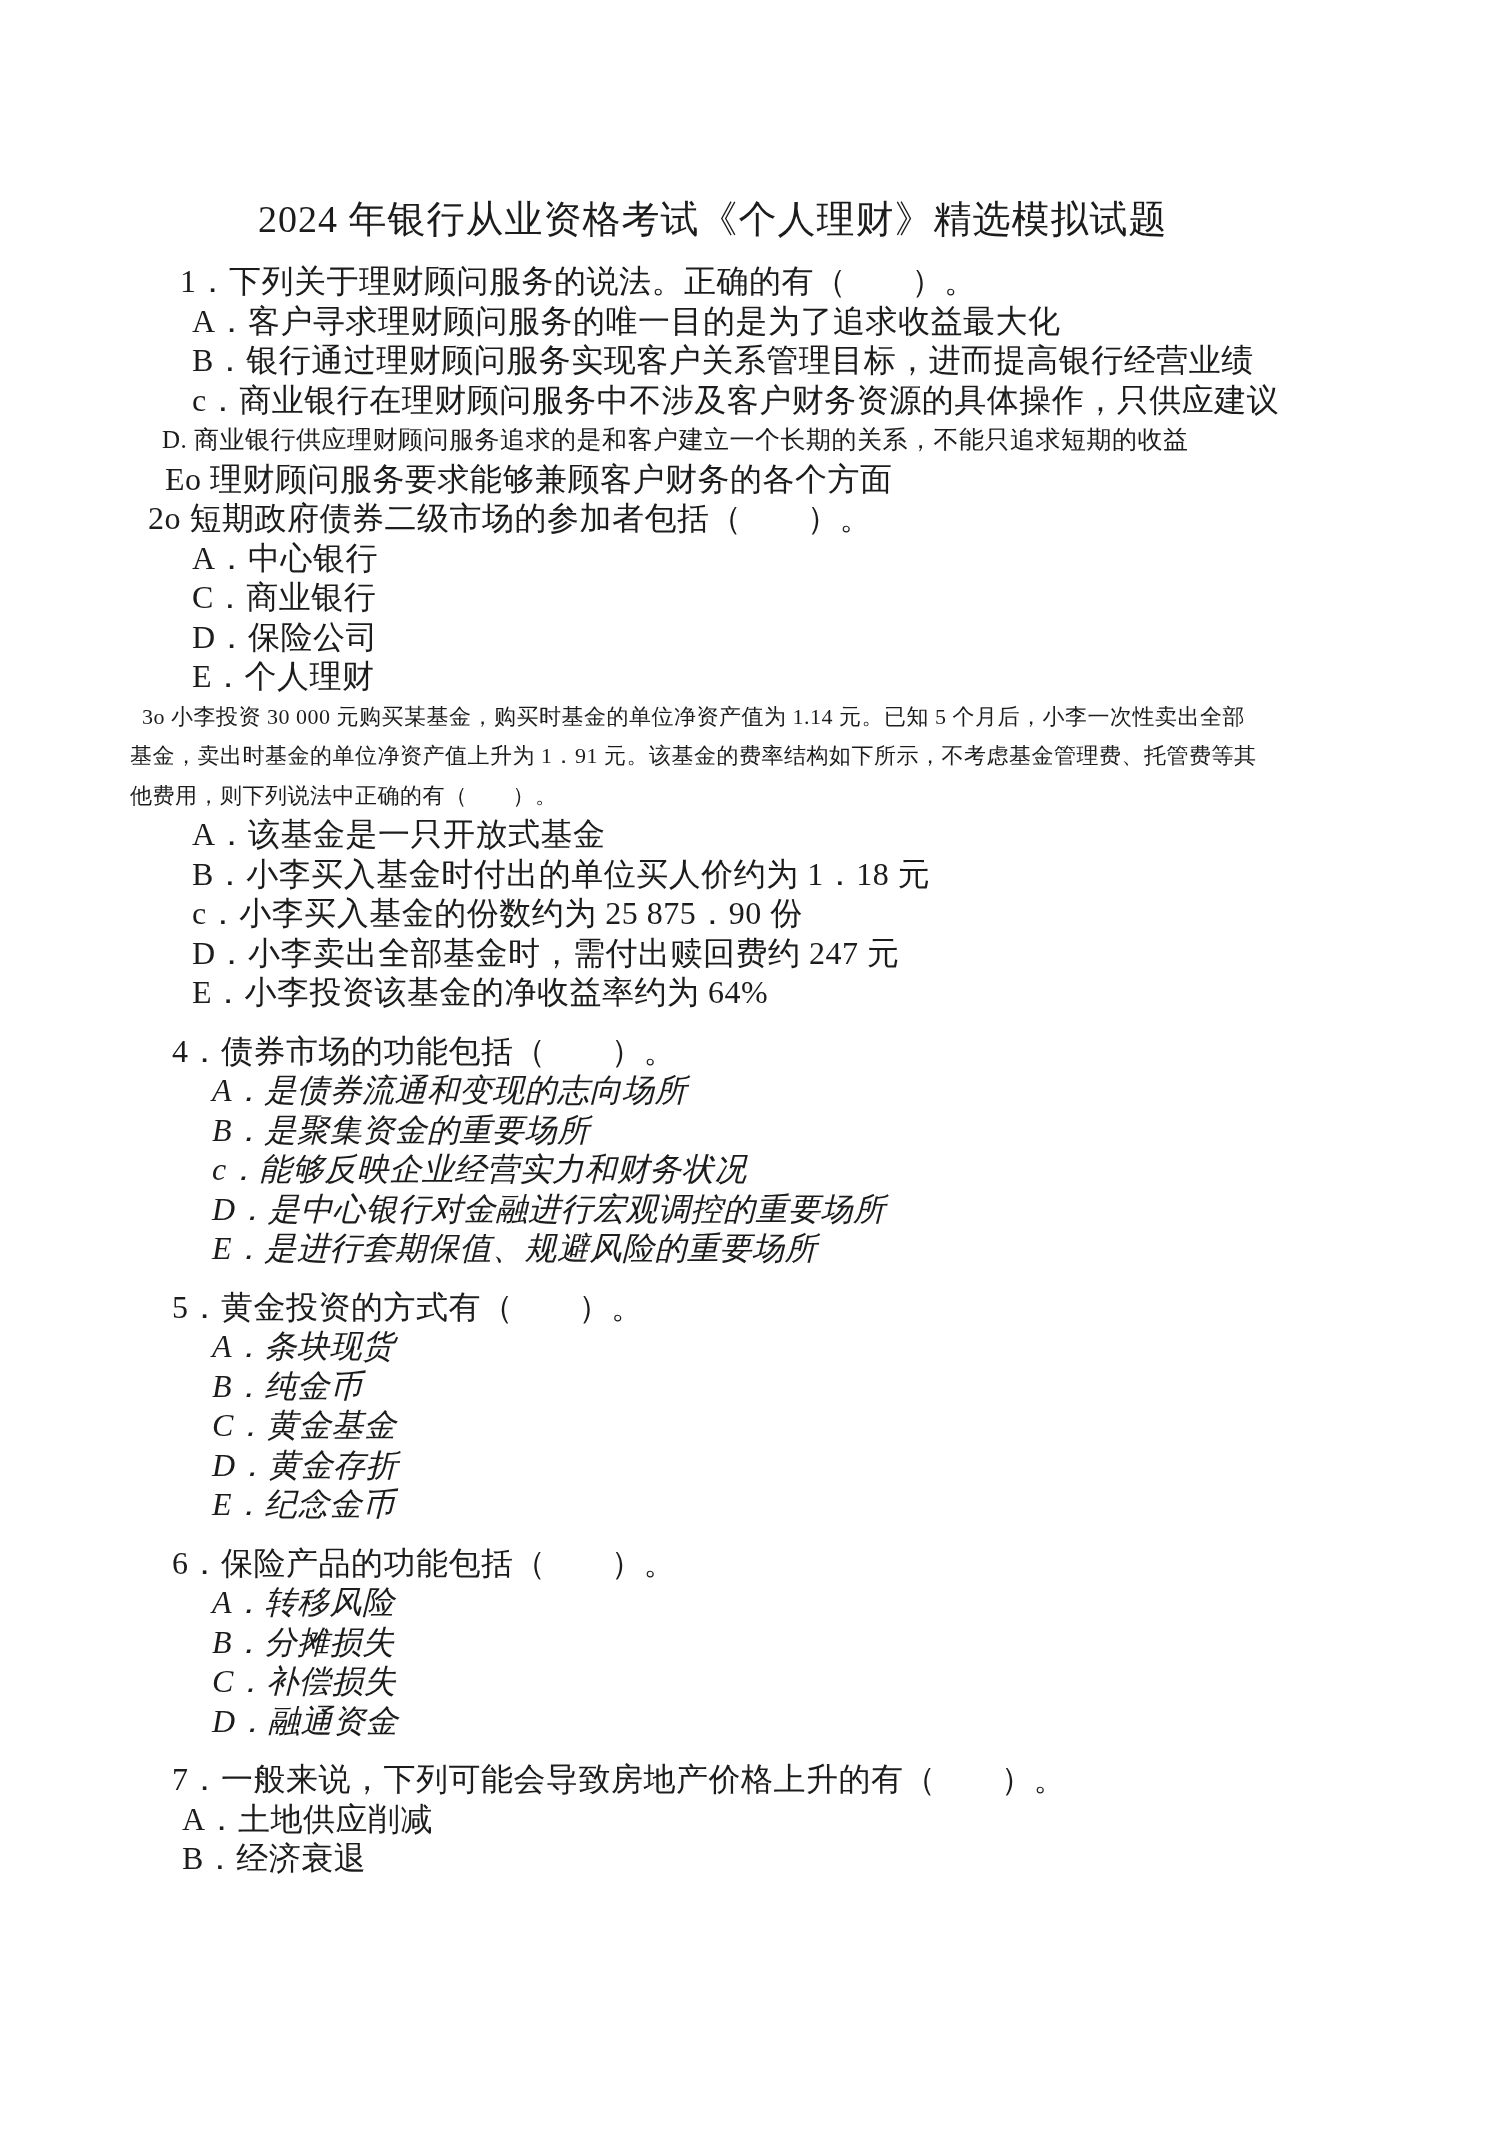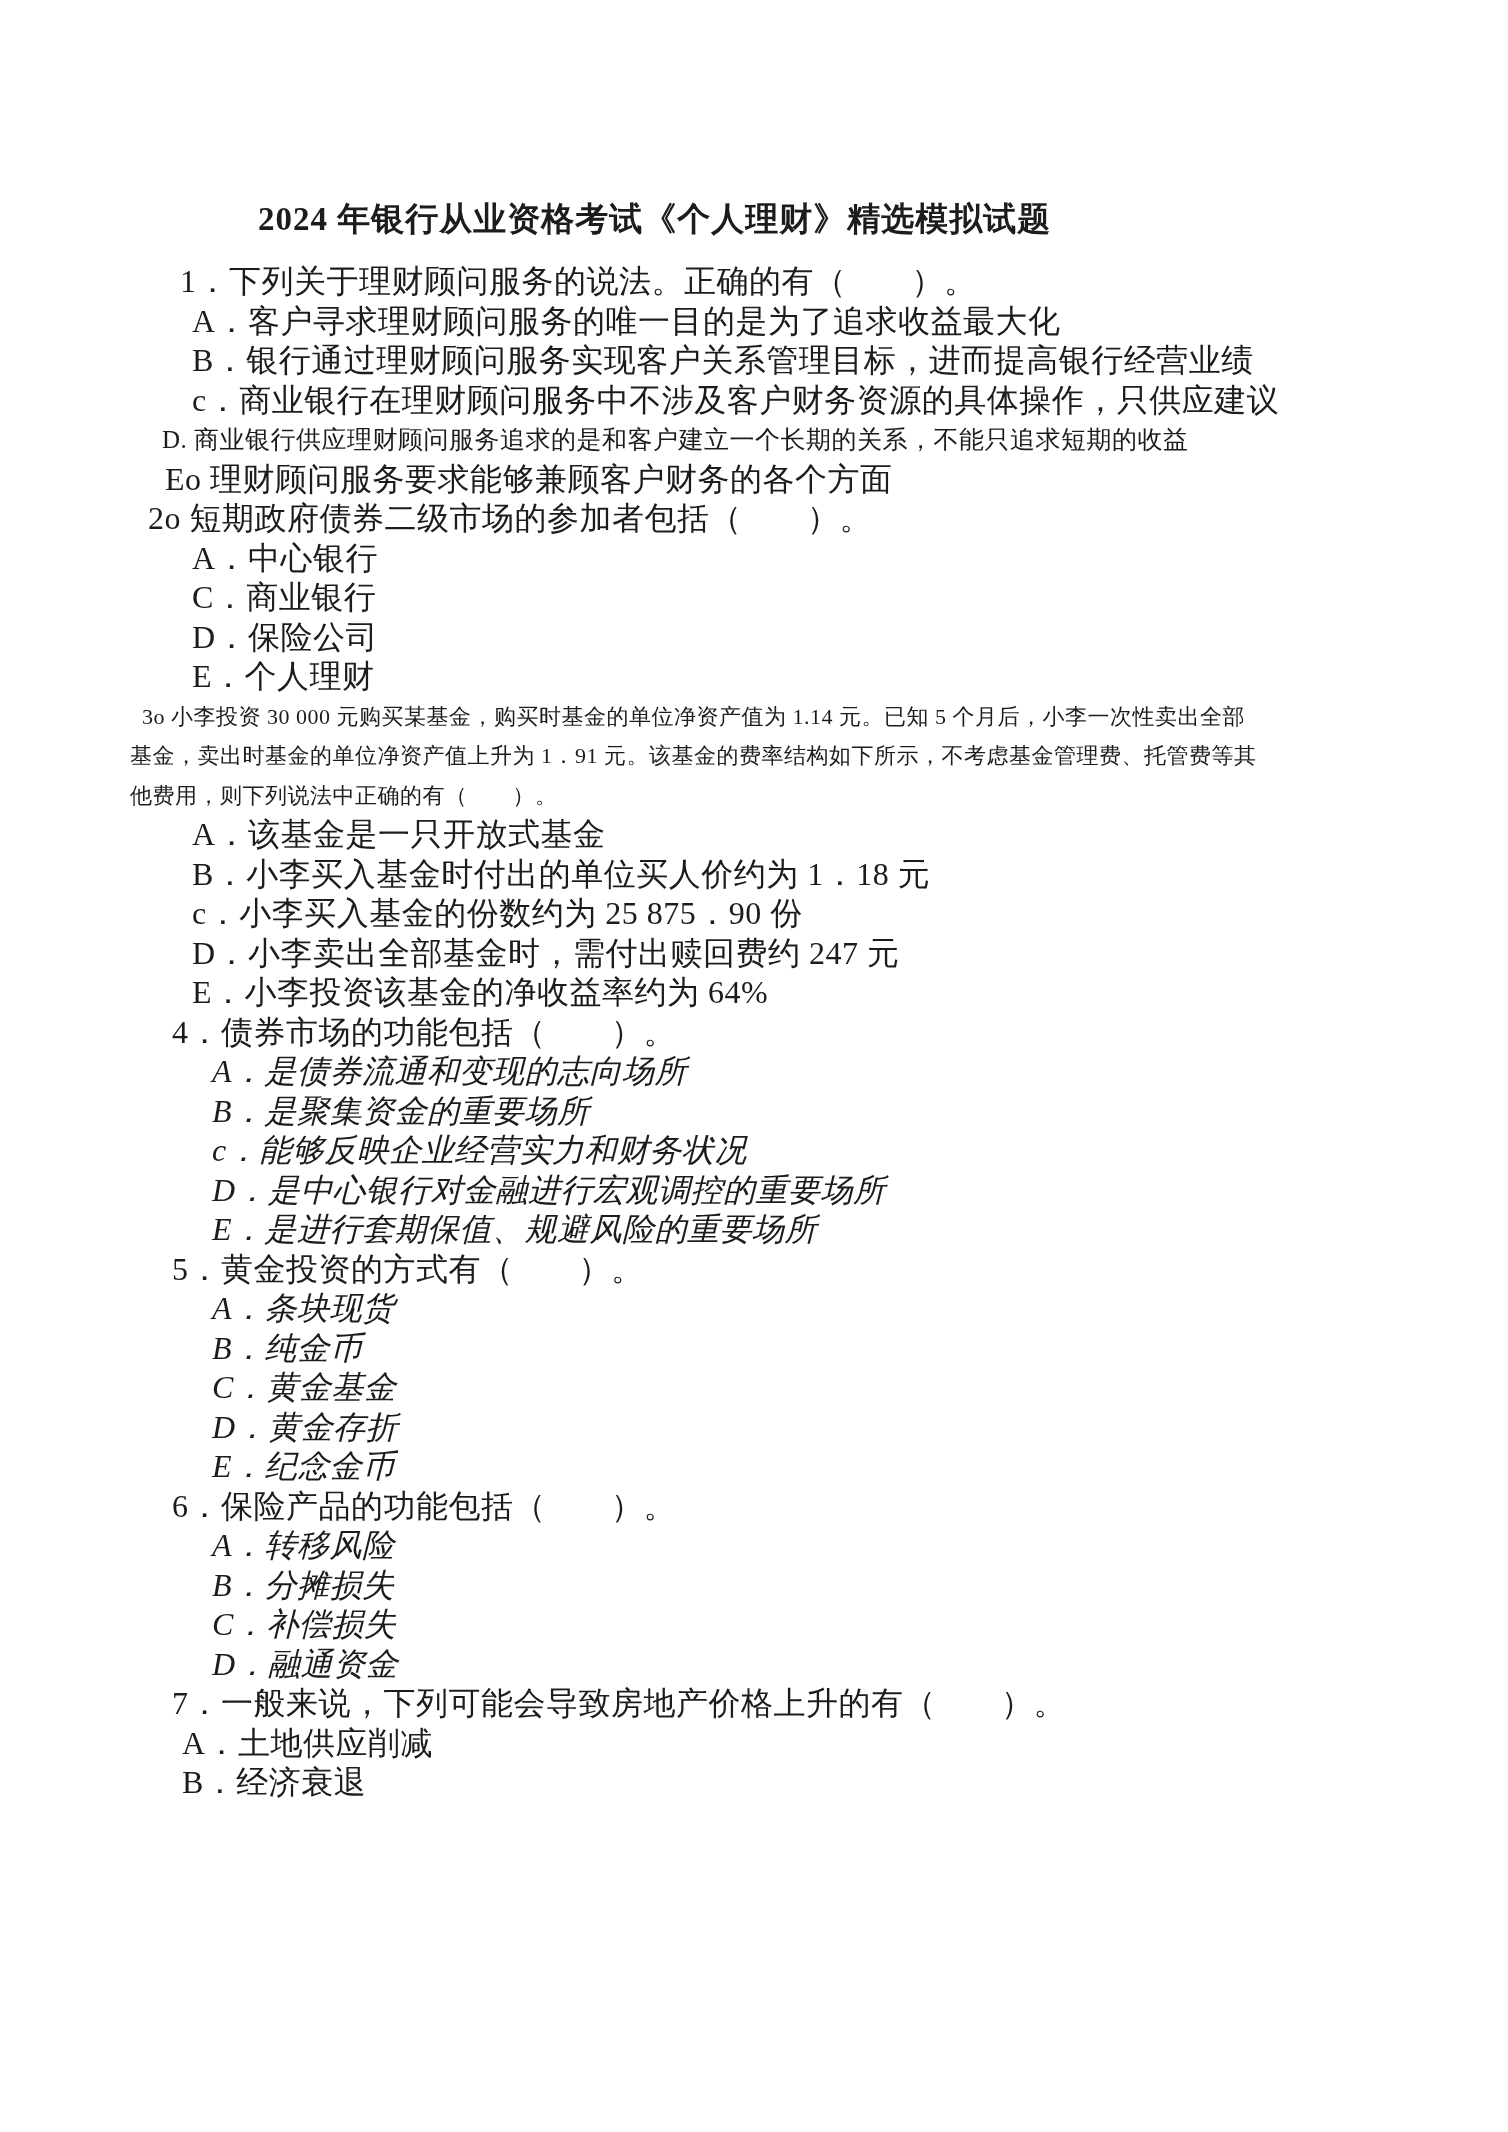--- a/index.html
+++ b/index.html
@@ -14,37 +14,37 @@
     position: relative;
     width: 1508px;
     height: 2132px;
     background: #ffffff;
     font-family: "Liberation Serif", "DejaVu Serif", serif;
     color: #1c1c1c;
     box-sizing: border-box;
     padding: 198px 250px 0 130px;
   }
   .doc-title {
-    font-size: 33px;
-    font-weight: 700;
+    font-size: 38px;
+    font-weight: 400;
     line-height: 42px;
     margin: 0 0 22px 128px;
     letter-spacing: 1px;
     white-space: nowrap;
   }
   .line {
     font-size: 32px;
     line-height: 39.5px;
     white-space: nowrap;
     letter-spacing: 0.5px;
   }
   
   .s-q1  { padding-left: 50px; }
   .s-2o  { padding-left: 18px; }
-  .s-q   { padding-left: 42px; }
+  .s-q   { padding-left: 42px; margin-top: 19px; }
   
   .o-std { padding-left: 62px; }
   .o-wide{ padding-left: 82px; font-style: italic; }
   .o-q7  { padding-left: 52px; }
   .o-eo  { padding-left: 35px; }
   
   .p-3o {
     font-size: 22px;
     line-height: 39.5px;
     letter-spacing: 0.5px;

